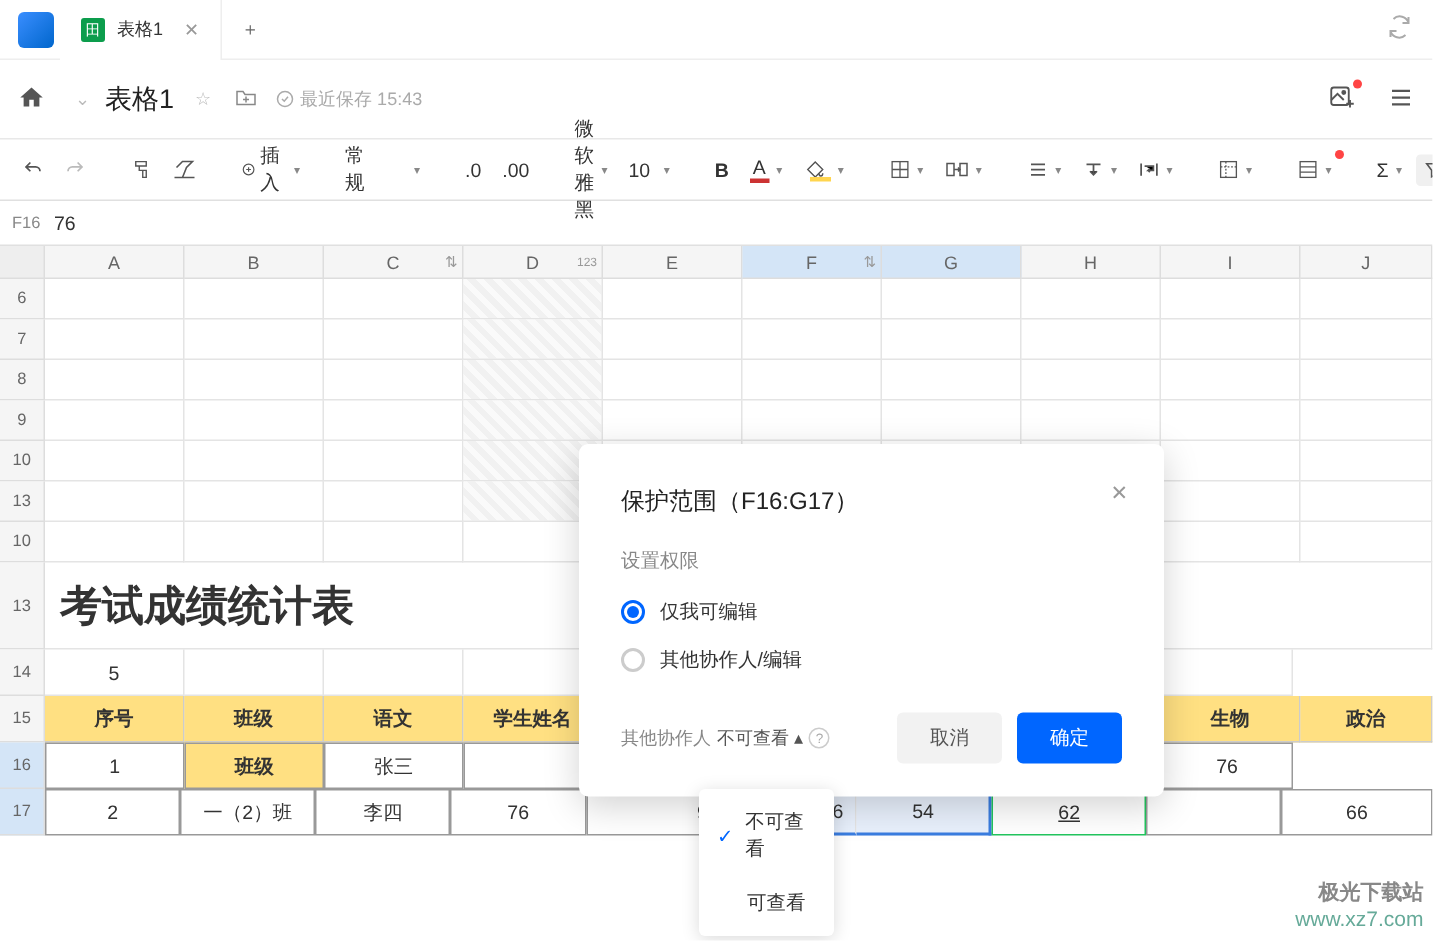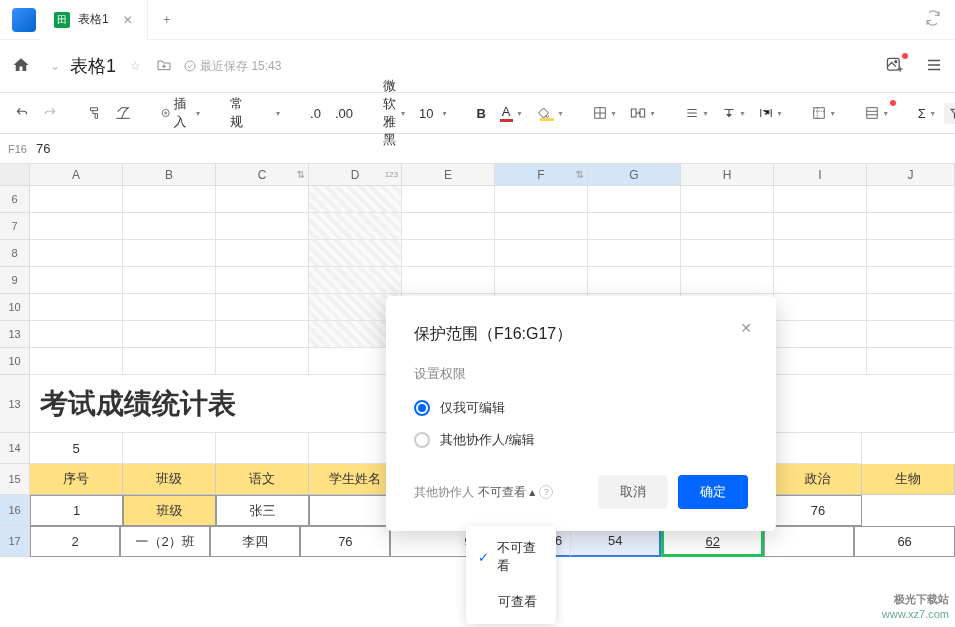--- a/index.html
+++ b/index.html
@@ -31,21 +31,21 @@
 .col-headers{display:flex;height:22px;background:#f5f5f5;}
 .corner{width:30px;border-right:1px solid #ddd;border-bottom:1px solid #ddd;background:#eee;}
 .col-h{border-right:1px solid #ddd;border-bottom:1px solid #ddd;display:flex;align-items:center;justify-content:center;color:#666;font-size:12px;position:relative;}
 .col-h.selected{background:#d4e5f7;}
 .filter-icon{position:absolute;right:3px;font-size:10px;color:#999;}
 .row{display:flex;height:27px;}
 .row-h{width:30px;min-width:30px;border-right:1px solid #ddd;border-bottom:1px solid #ddd;background:#f5f5f5;display:flex;align-items:center;justify-content:center;color:#666;font-size:11px;}
 .row-h.selected{background:#d4e5f7;}
 .cell{border-right:1px solid #e4e4e4;border-bottom:1px solid #e4e4e4;display:flex;align-items:center;justify-content:center;font-size:13px;}
 .big-title{font-size:28px;font-weight:700;padding-left:10px;justify-content:flex-start;}
-.header-cell{background:#ffe082;font-weight:400;border-right:1px solid #ccc;border-bottom:1px solid #ccc;text-align:right;}
+.header-cell{background:#ffe082;font-weight:700;border-right:1px solid #ccc;border-bottom:1px solid #ccc;text-align:right;}
 .sel-cell{background:#e8f0fc;}
 .sel-border-t{border-top:2px solid #3a7de0;}
 .sel-border-b{border-bottom:2px solid #3a7de0;}
 .sel-border-l{border-left:2px solid #3a7de0;}
 .sel-border-r{border-right:2px solid #3a7de0;}
 .dialog{position:absolute;left:386px;top:296px;width:390px;background:#fff;border-radius:6px;box-shadow:0 6px 24px rgba(0,0,0,0.18);padding:28px 28px 22px;z-index:10;}
 .dlg-title{font-size:16px;color:#222;margin-bottom:20px;}
 .dlg-close{position:absolute;top:24px;right:24px;color:#999;cursor:pointer;font-size:14px;}
 .dlg-sub{font-size:13px;color:#888;margin-bottom:16px;}
 .radio-row{display:flex;align-items:center;gap:10px;margin-bottom:14px;font-size:13px;cursor:pointer;}
@@ -55,21 +55,21 @@
 .dlg-footer{display:flex;align-items:center;margin-top:26px;}
 .other-txt{font-size:12px;color:#888;display:flex;align-items:center;gap:4px;}
 .link-txt{color:#555;}
 .help-icon{width:14px;height:14px;border:1px solid #ccc;border-radius:50%;display:inline-flex;align-items:center;justify-content:center;font-size:9px;color:#aaa;}
 .btn{padding:8px 22px;border-radius:4px;font-size:13px;cursor:pointer;border:none;}
 .btn-cancel{background:#f2f2f2;color:#555;margin-left:auto;margin-right:10px;}
 .btn-ok{background:#0066ff;color:#fff;}
 .menu{position:absolute;left:466px;top:526px;width:90px;background:#fff;border-radius:4px;box-shadow:0 2px 12px rgba(0,0,0,0.15);padding:4px 0;z-index:20;font-size:13px;}
 .menu-item{padding:9px 12px;display:flex;align-items:center;gap:8px;cursor:pointer;}
 .check{color:#0066ff;width:12px;}
-.watermark{position:absolute;right:6px;bottom:6px;font-size:11px;color:#6a9;z-index:30;text-align:right;line-height:1.3;}
+.watermark{position:absolute;right:6px;bottom:6px;font-size:14px;color:#6a9;z-index:30;text-align:right;line-height:1.3;}
 .wm-logo{font-weight:bold;color:#888;}
 .red-dot{width:6px;height:6px;background:#f44;border-radius:50%;position:absolute;top:-2px;right:-3px;}
 </style>
 </head>
 <body>
 
 <div class="title-bar">
   <div class="logo">
       <div class="logo-box"></div>
     </div>
@@ -409,22 +409,22 @@
   <div class="row" style="height:31px;">
     <div class="row-h" style="height:31px">15</div>
     <div class="cell header-cell" style="width:93px">序号</div>
     <div class="cell header-cell" style="width:93px">班级</div>
     <div class="cell header-cell" style="width:93px">语文</div>
     <div class="cell header-cell" style="width:93px">学生姓名</div>
     <div class="cell header-cell" style="width:93px"></div>
     <div class="cell header-cell" style="width:93px"></div>
     <div class="cell header-cell" style="width:93px"></div>
     <div class="cell header-cell" style="width:93px"></div>
+    <div class="cell header-cell" style="width:93px">生物</div>
     <div class="cell header-cell" style="width:88px">政治</div>
-    <div class="cell header-cell" style="width:93px">生物</div>
   </div>
   <div class="row" style="height:31px;">
     <div class="row-h selected" style="height:31px">16</div>
     <div class="cell" style="width:93px;border:1px solid #999;">1</div>
     <div class="cell header-cell" style="width:93px;border:1px solid #999;">班级</div>
     <div class="cell" style="width:93px;border:1px solid #999;">张三</div>
     <div class="cell" style="width:93px;border:1px solid #999;justify-content:flex-end;padding-right:8px;">8</div>
     <div class="cell sel-cell sel-border-t sel-border-l" style="width:93px;justify-content:flex-end;padding-right:8px;background:#fff;outline:2px solid #3a7de0;outline-offset:-2px;">6</div>
     <div class="cell sel-cell sel-border-t sel-border-r" style="width:93px;">85</div>
     <div class="cell" style="width:93px;border:1px solid #999;">92</div>
@@ -433,21 +433,21 @@
   </div>
   <div class="row" style="height:31px;">
     <div class="row-h selected" style="height:31px">17</div>
     <div class="cell" style="width:93px;border:1px solid #999;">2</div>
     <div class="cell" style="width:93px;border:1px solid #999;">一（2）班</div>
     <div class="cell" style="width:93px;border:1px solid #999;">李四</div>
     <div class="cell" style="width:93px;border:1px solid #999;">76</div>
     <div class="cell" style="width:93px;border:1px solid #999;justify-content:flex-end;padding-right:8px;">9</div>
     <div class="cell sel-cell sel-border-b sel-border-l" style="width:93px;justify-content:flex-end;padding-right:8px;">6</div>
     <div class="cell sel-cell sel-border-b sel-border-r" style="width:93px;">54</div>
-    <div class="cell" style="width:106px;border:3px solid #22c55e;text-decoration:underline;">62</div>
+    <div class="cell" style="width:106px;border:1px solid #22c55e;text-decoration:underline;">62</div>
     <div class="cell" style="width:93px;border:1px solid #999;"></div>
     <div class="cell" style="width:104px;border:1px solid #999;">66</div>
   </div>
 </div>
 
 <div class="dialog">
   <div class="dlg-title">保护范围（F16:G17）</div>
   <div class="dlg-close">✕</div>
   <div class="dlg-sub">设置权限</div>
   <div class="radio-row">

